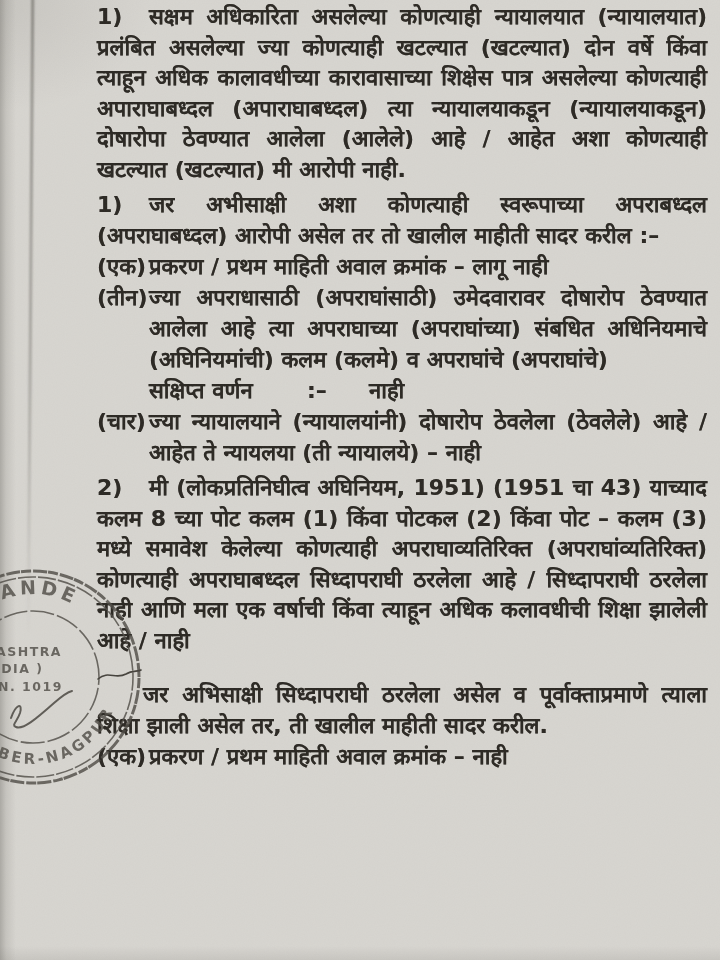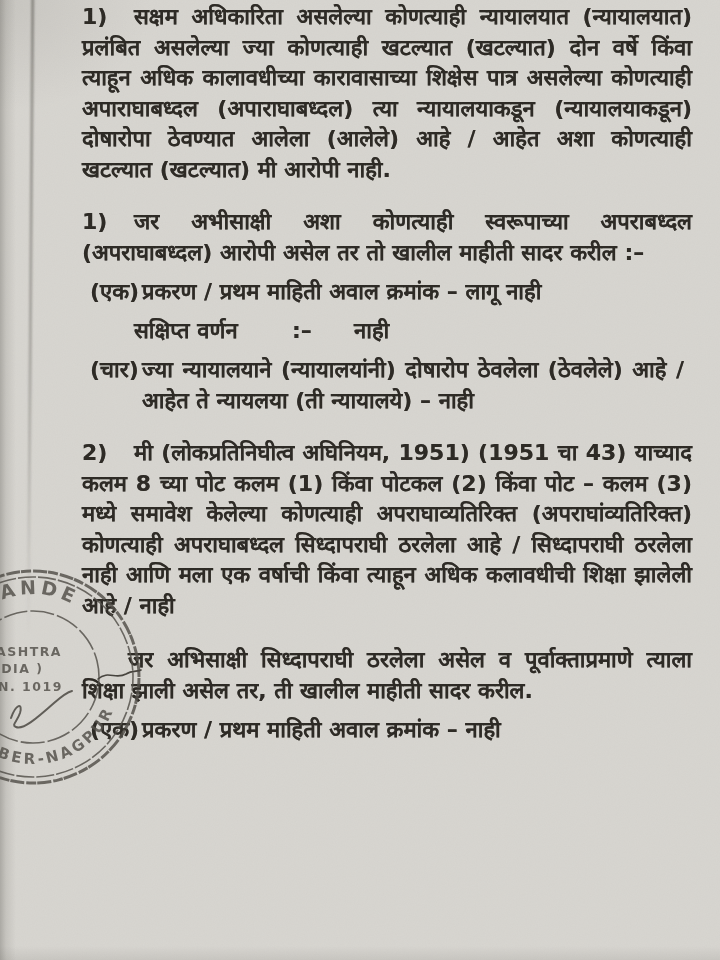--- a/index.html
+++ b/index.html
@@ -18,38 +18,38 @@
   }
   .crease{
     position:absolute;left:29px;top:-6px;width:3px;height:640px;
     background:linear-gradient(180deg, rgba(60,58,52,.45), rgba(60,58,52,.28) 60%, rgba(60,58,52,0));
     filter:blur(1px);
     transform:rotate(.4deg);
   }
   .noise-svg{position:absolute;inset:0;pointer-events:none;opacity:.5;}
 
   .content{
-    position:absolute;left:82px;top:2px;width:610px;
+    position:absolute;left:97px;top:2px;width:610px;
     color:#2a2722;
     font-size:22px;font-weight:700;
     text-shadow:0 0 .6px rgba(42,39,34,.55);
   }
   .para{
     text-align:justify;
     line-height:30.5px;
     margin:0;
   }
   .num{display:inline-block;width:52px;}
-  .gap-sm{margin-top:22px;}
+  .gap-sm{margin-top:5px;}
   .gap-md{margin-top:24px;}
   .item{
     text-align:justify;
     line-height:31px;
     padding-left:52px;text-indent:-52px;
-    margin:8px;
+    margin:0;
   }
   .item .label{display:inline-block;width:52px;text-indent:0;}
   .subline{padding-left:52px;line-height:31px;}
   .subline .sl-left{display:inline-block;width:158px;}
   .subline .sl-mid{display:inline-block;width:62px;}
   .indent-first{text-indent:46px;}
 
   .stamp-wrap{
     position:absolute;left:-92px;top:552px;width:250px;height:250px;
     transform:rotate(-14deg);
@@ -68,20 +68,21 @@
 
 <div class="content">
 
   <div class="para"><span class="num">1)</span><span>सक्षम अधिकारिता असलेल्या कोणत्याही न्यायालयात (न्यायालयात) प्रलंबित असलेल्या ज्या कोणत्याही खटल्यात (खटल्यात) दोन वर्षे किंवा त्याहून अधिक कालावधीच्या कारावासाच्या शिक्षेस पात्र असलेल्या कोणत्याही अपाराघाबध्दल (अपाराघाबध्दल) त्या न्यायालयाकडून (न्यायालयाकडून) दोषारोपा ठेवण्यात आलेला (आलेले) आहे / आहेत अशा कोणत्याही खटल्यात (खटल्यात) मी आरोपी नाही.</span></div>
 
   <div class="para gap-sm"><span class="num">1)</span><span>जर अभीसाक्षी अशा कोणत्याही स्वरूपाच्या अपराबध्दल (अपराघाबध्दल) आरोपी असेल तर तो खालील माहीती सादर करील :–</span></div>
 
   <div class="item gap-sm"><span class="label">(एक)</span><span>प्रकरण / प्रथम माहिती अवाल क्रमांक – लागू नाही</span></div>
 
 
+  <div class="item"><span class="label">(तीन)</span><span>ज्या अपराधासाठी (अपराघांसाठी) उमेदवारावर दोषारोप ठेवण्यात आलेला आहे त्या अपराघाच्या (अपराघांच्या) संबधित अधिनियमाचे (अघिनियमांची) कलम (कलमे) व अपराघांचे (अपराघांचे)</span></div>
 
   <div class="subline"><span class="sl-left">सक्षिप्त वर्णन</span><span class="sl-mid">:–</span><span>नाही</span></div>
 
   <div class="item gap-sm"><span class="label">(चार)</span><span>ज्या न्यायालयाने (न्यायालयांनी) दोषारोप ठेवलेला (ठेवलेले) आहे / आहेत ते न्यायलया (ती न्यायालये) – नाही</span></div>
 
 
 
   <div class="para gap-sm"><span class="num">2)</span><span>मी (लोकप्रतिनिघीत्व अघिनियम, 1951) (1951 चा 43) याच्याद कलम 8 च्या पोट कलम (1) किंवा पोटकल (2) किंवा पोट – कलम (3) मध्ये समावेश केलेल्या कोणत्याही अपराघाव्यतिरिक्त (अपराघांव्यतिरिक्त) कोणत्याही अपराघाबध्दल सिध्दापराघी ठरलेला आहे / सिध्दापराघी ठरलेला नाही आणि मला एक वर्षाची किंवा त्याहून अधिक कलावधीची शिक्षा झालेली आहे / नाही</span></div>
 
   <div class="para gap-md indent-first"><span>जर अभिसाक्षी सिध्दापराघी ठरलेला असेल व पूर्वाक्ताप्रमाणे त्याला शिक्षा झाली असेल तर, ती खालील माहीती सादर करील.</span></div>

